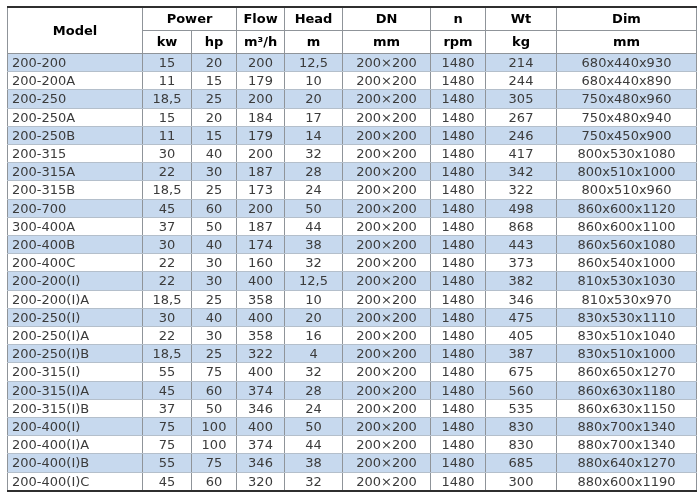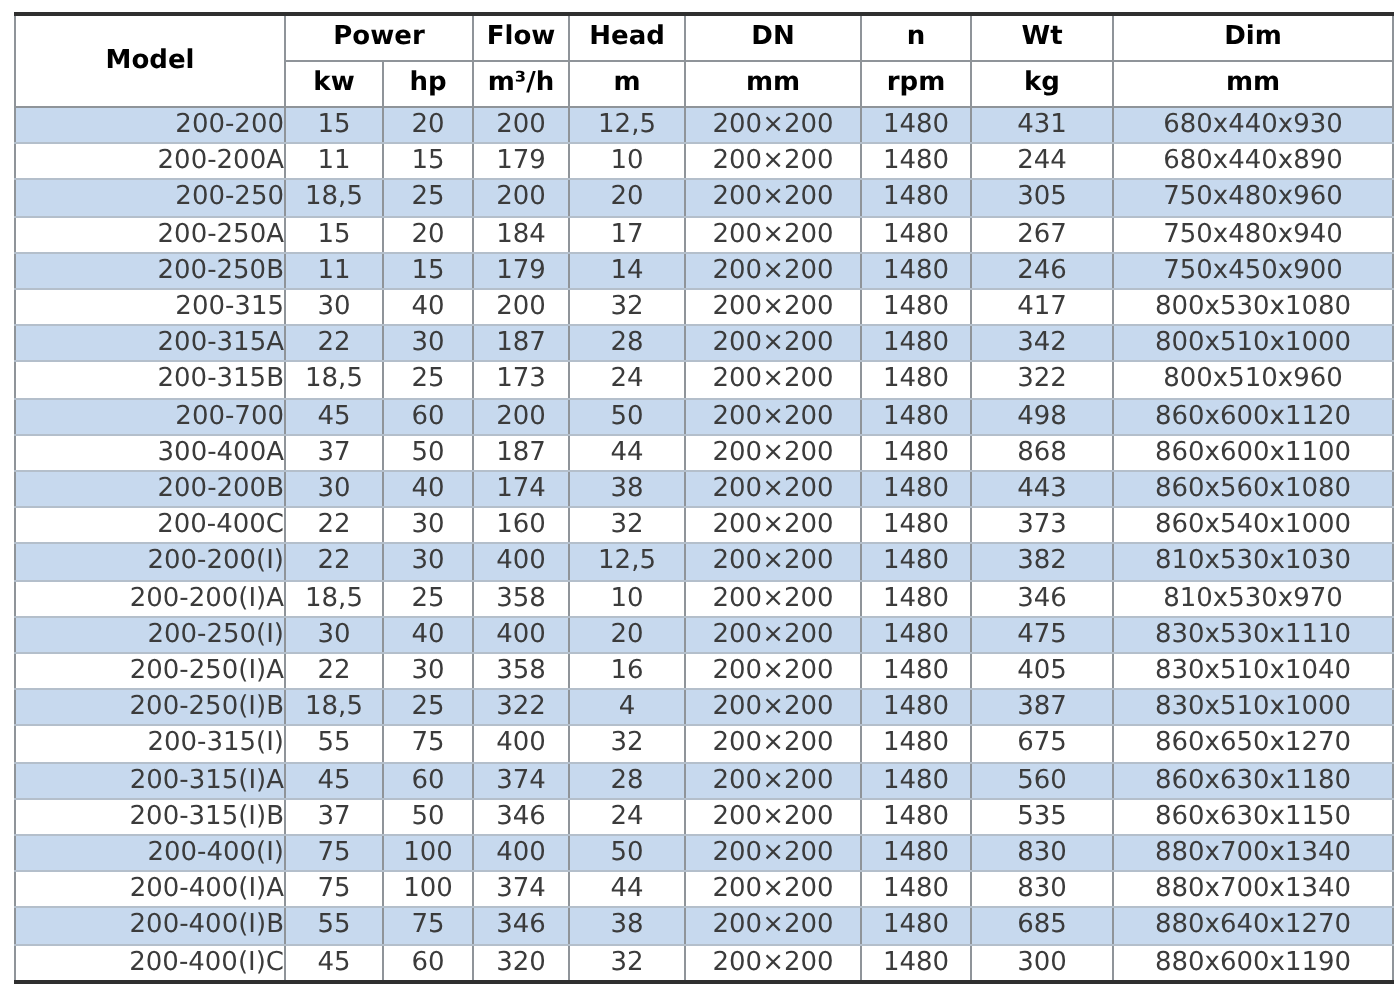--- a/index.html
+++ b/index.html
@@ -50,21 +50,21 @@
     color: #3b3b3b;
     font-size: 13px;
     text-align: center;
     padding: 0;
     height: 17.2px;
     line-height: 17.2px;
     white-space: nowrap;
     overflow: hidden;
   }
   table.spec td.model-cell {
-    text-align: right;
+    text-align: left;
     padding-left: 4px;
   }
   table.spec tr.stripe td {
     background: #c7d9ee;
   }
   table.spec tr.plain td {
     background: #ffffff;
   }
 </style>
 </head>
@@ -107,21 +107,21 @@
     </thead>
     <tbody>
         <tr class="stripe">
           <td class="model-cell">200-200</td>
           <td>15</td>
           <td>20</td>
           <td>200</td>
           <td>12,5</td>
           <td>200×200</td>
           <td>1480</td>
-          <td>431</td>
+          <td>214</td>
           <td>680x440x930</td>
         </tr>
         <tr class="plain">
           <td class="model-cell">200-200A</td>
           <td>11</td>
           <td>15</td>
           <td>179</td>
           <td>10</td>
           <td>200×200</td>
           <td>1480</td>
@@ -210,21 +210,21 @@
           <td>37</td>
           <td>50</td>
           <td>187</td>
           <td>44</td>
           <td>200×200</td>
           <td>1480</td>
           <td>868</td>
           <td>860x600x1100</td>
         </tr>
         <tr class="stripe">
-          <td class="model-cell">200-200B</td>
+          <td class="model-cell">200-400B</td>
           <td>30</td>
           <td>40</td>
           <td>174</td>
           <td>38</td>
           <td>200×200</td>
           <td>1480</td>
           <td>443</td>
           <td>860x560x1080</td>
         </tr>
         <tr class="plain">

